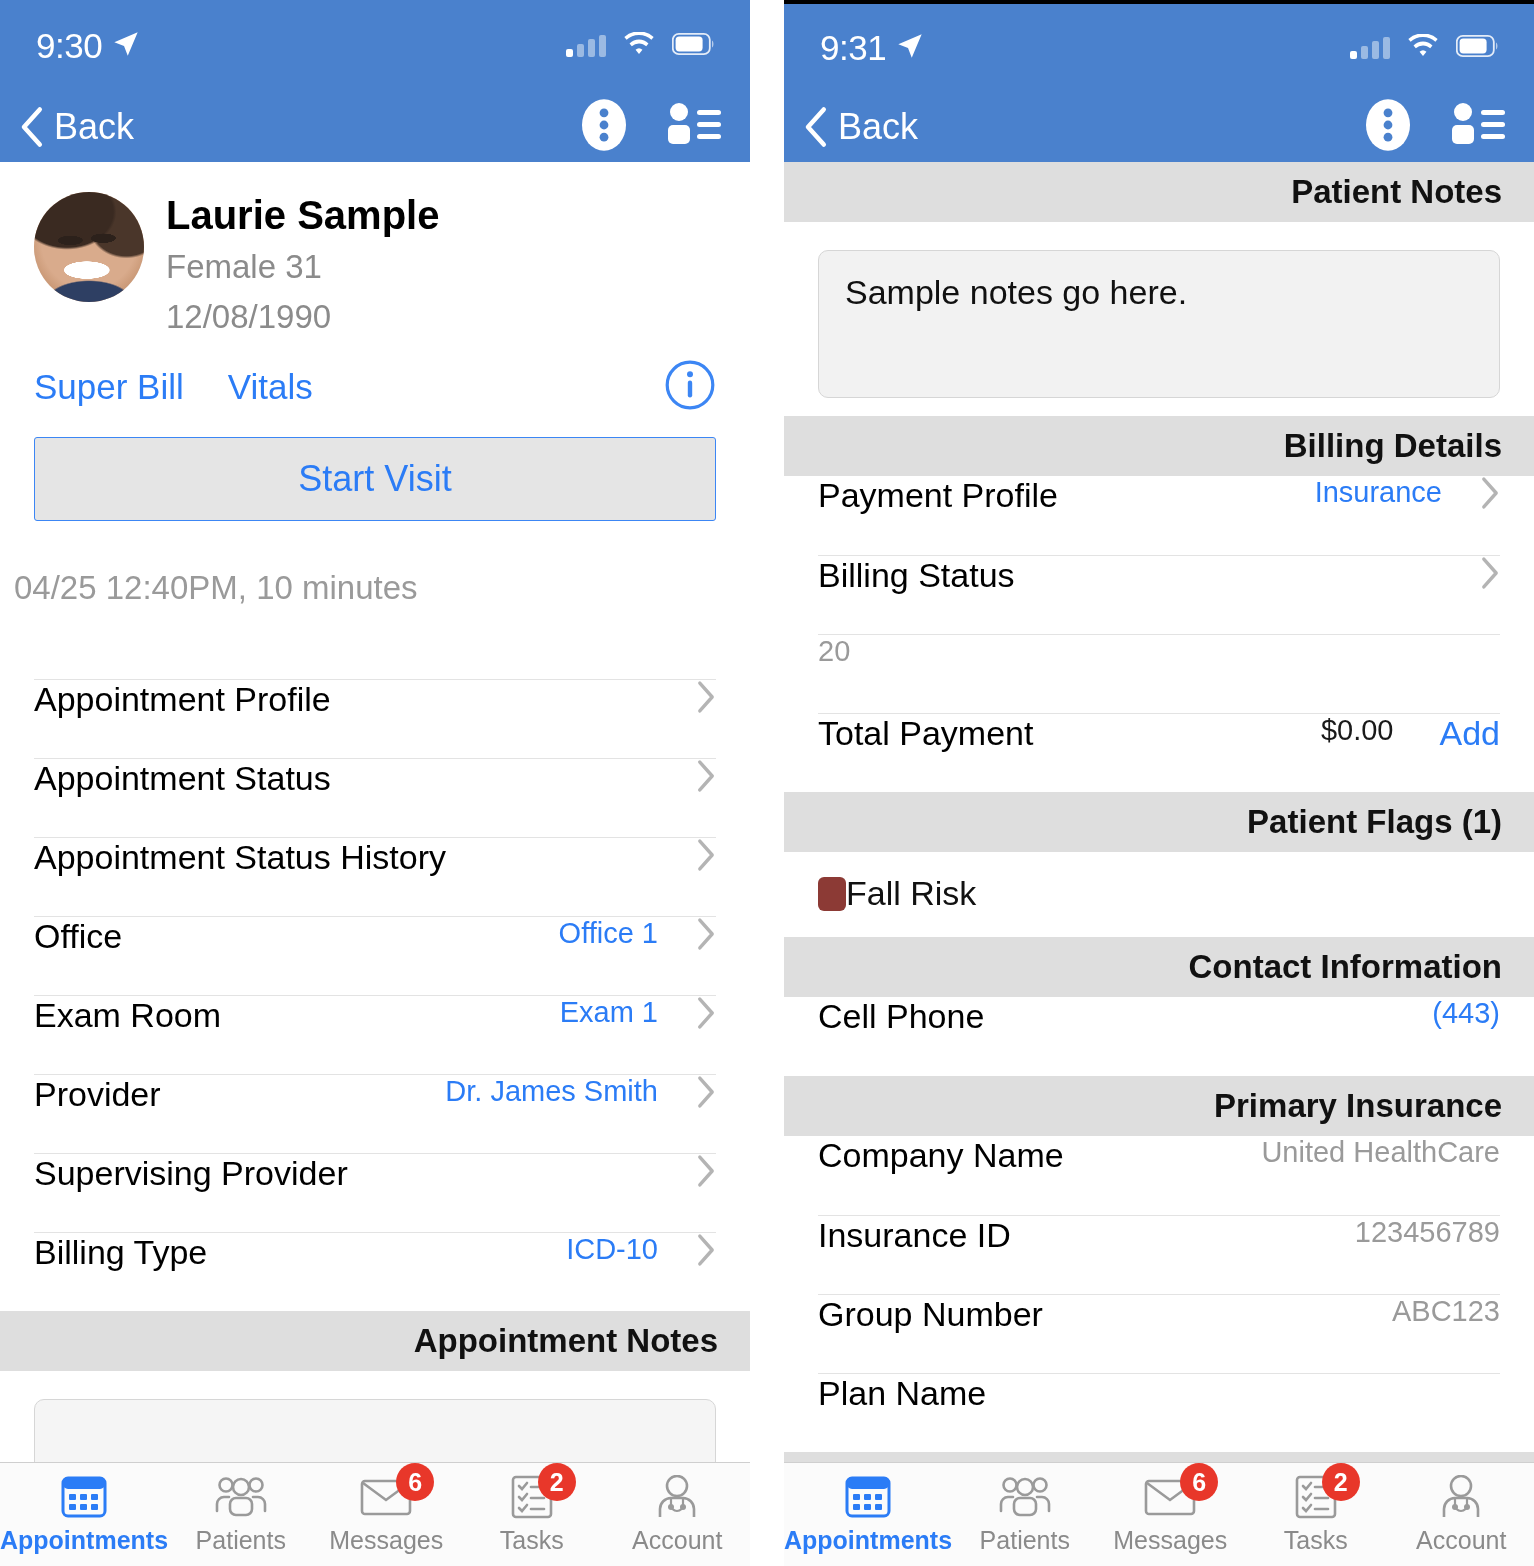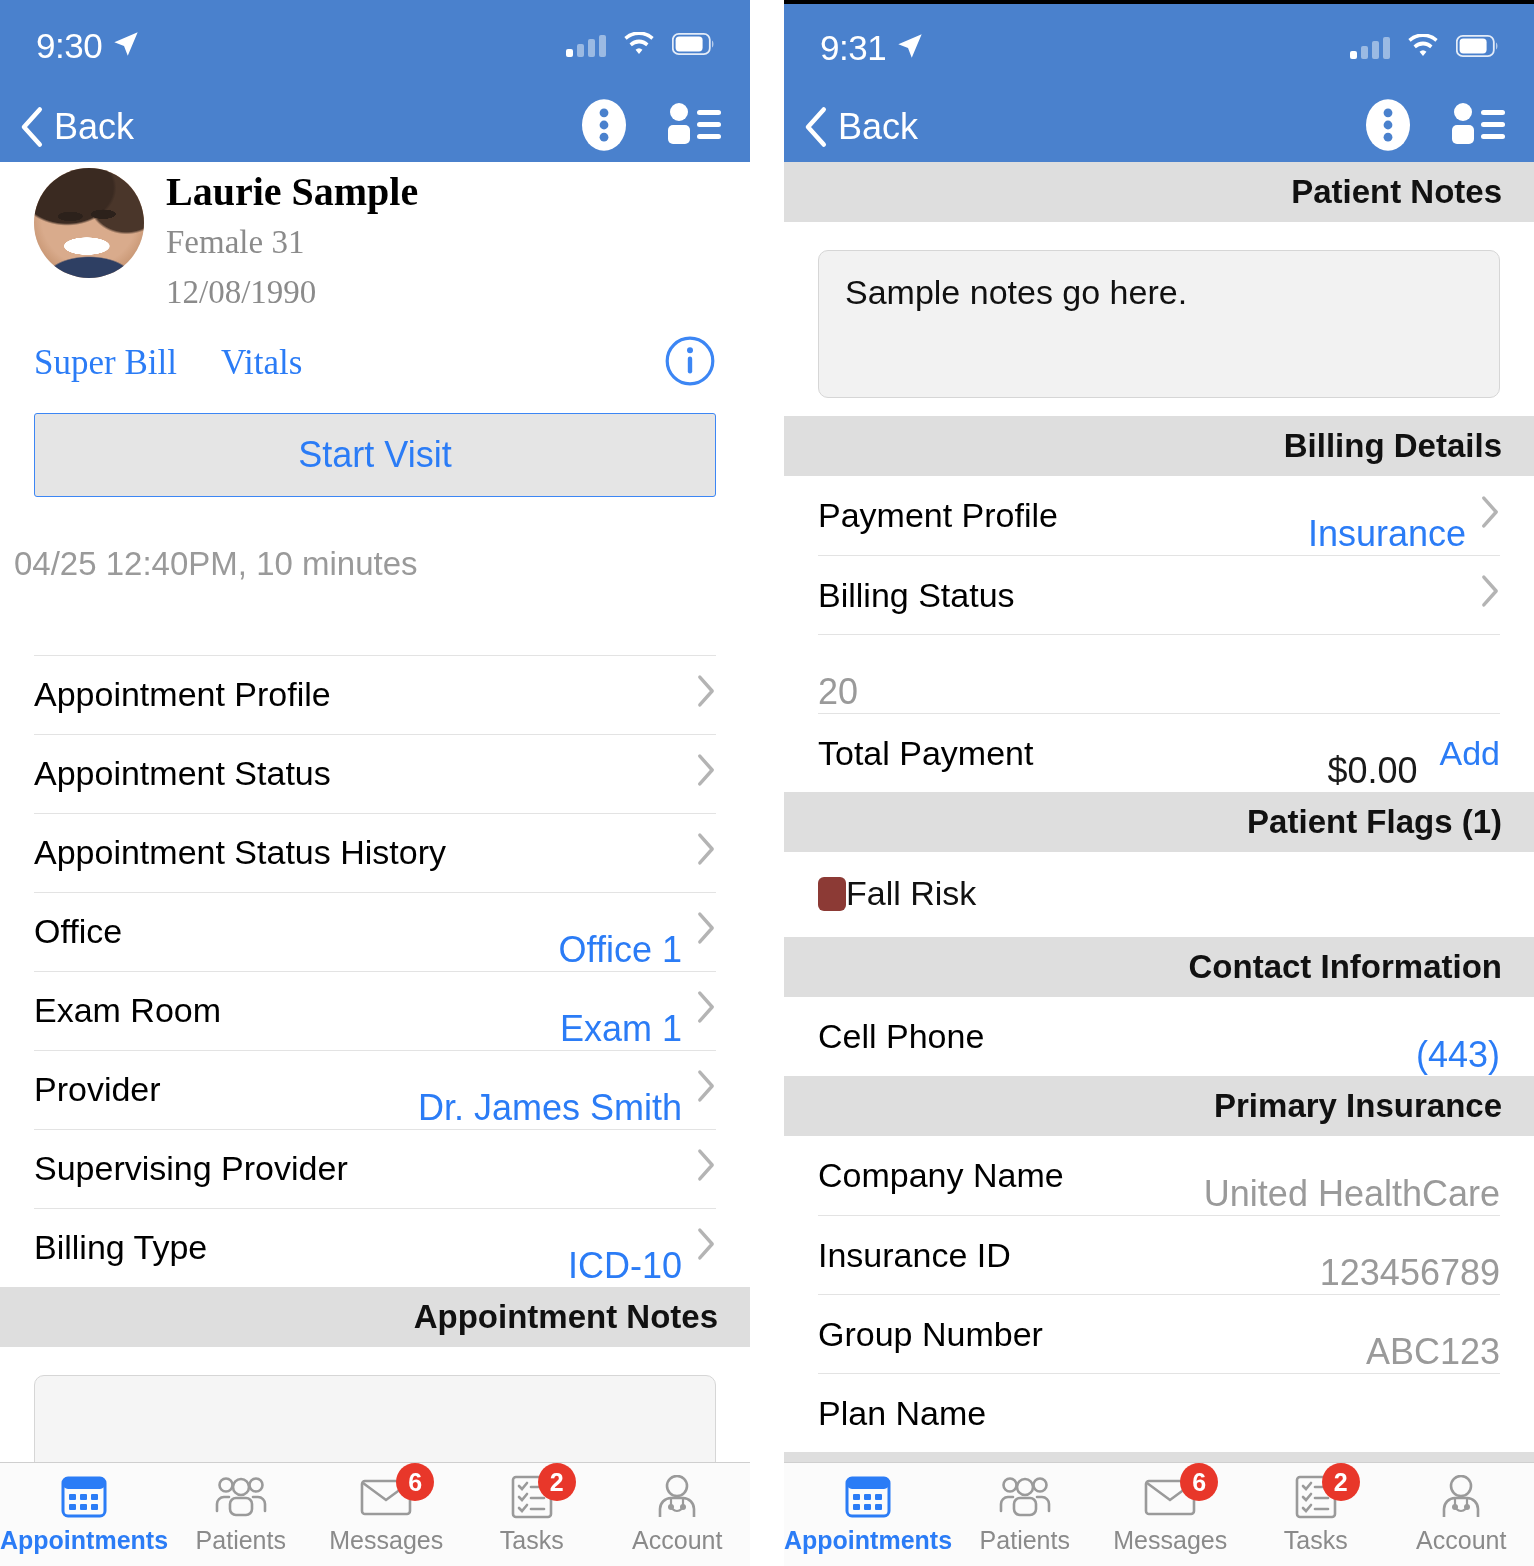--- a/index.html
+++ b/index.html
@@ -57,21 +57,21 @@
     display: flex;
     align-items: center;
     justify-content: space-between;
     padding: 0 28px 0 18px;
   }
   .back { display: flex; align-items: center; gap: 10px; cursor: default; }
   .back-label { color: #fff; font-size: 36px; }
   .nav-actions { display: flex; align-items: center; gap: 40px; }
 
   
-  .pheader { padding: 6px 34px 0 34px; background:#fff;font-family:Liberation Serif, serif; }
+  .pheader { padding: 30px 34px 0 34px; background:#fff; }
   .prow { display: flex; align-items: flex-start; gap: 22px; }
   .avatar {
     width: 110px; height: 110px; border-radius: 50%;
     flex: 0 0 110px; overflow: hidden; position: relative;
     background: #e9e3de;
   }
   .avatar .face {
     position:absolute; inset:0;
     background:
       radial-gradient(circle at 47% 72%, #ffffff 0 5%, rgba(255,255,255,0) 6%),
@@ -107,29 +107,29 @@
     background: #dedede; padding: 11px 32px;
     font-size: 33px; font-weight: bold; color: #111;
     display: flex; align-items: center; justify-content: flex-end;
   }
   .section .view-all { color: #2b7cf6; font-weight: normal; font-size: 33px; }
 
   
   .subtext { padding: 26px 34px 0 14px; font-size: 33px; color: #9a9a9a; }
   .rows { background:#fff; padding: 0 34px; }
   .row {
-    display: flex; align-items: center;
+    display: flex; 
     min-height: 79px; height: 79px;
     border-top: 1px solid #e3e3e3;
-    font-size: 34px; color: #000;
+    font-size: 34px; color: #000; gap: 24px;
   }
   .row:first-child { border-top: none; }
   .rows.bordered-top .row:first-child { border-top: 1px solid #e3e3e3; }
   .row .label { flex: 1 1 auto; }
-  .row .value { color: #2b7cf6; margin-right: 14px; font-size: 36px; margin-top: 36px; }
+  .row .value { color: #2b7cf6; margin-right: 14px; font-size: 29px; }
   .row .value.grey { color: #9a9a9a; }
   .row .value.dark { color: #1a1a1a; }
   .row .add { color: #2b7cf6; margin-left: 22px; font-size: 34px; }
   .chev { flex: 0 0 auto; }
 
   
   .spacer-lg { height: 72px; background:#fff; }
 
   
   .notes-wrap { padding: 28px 34px 0 34px; background: #fff; }

